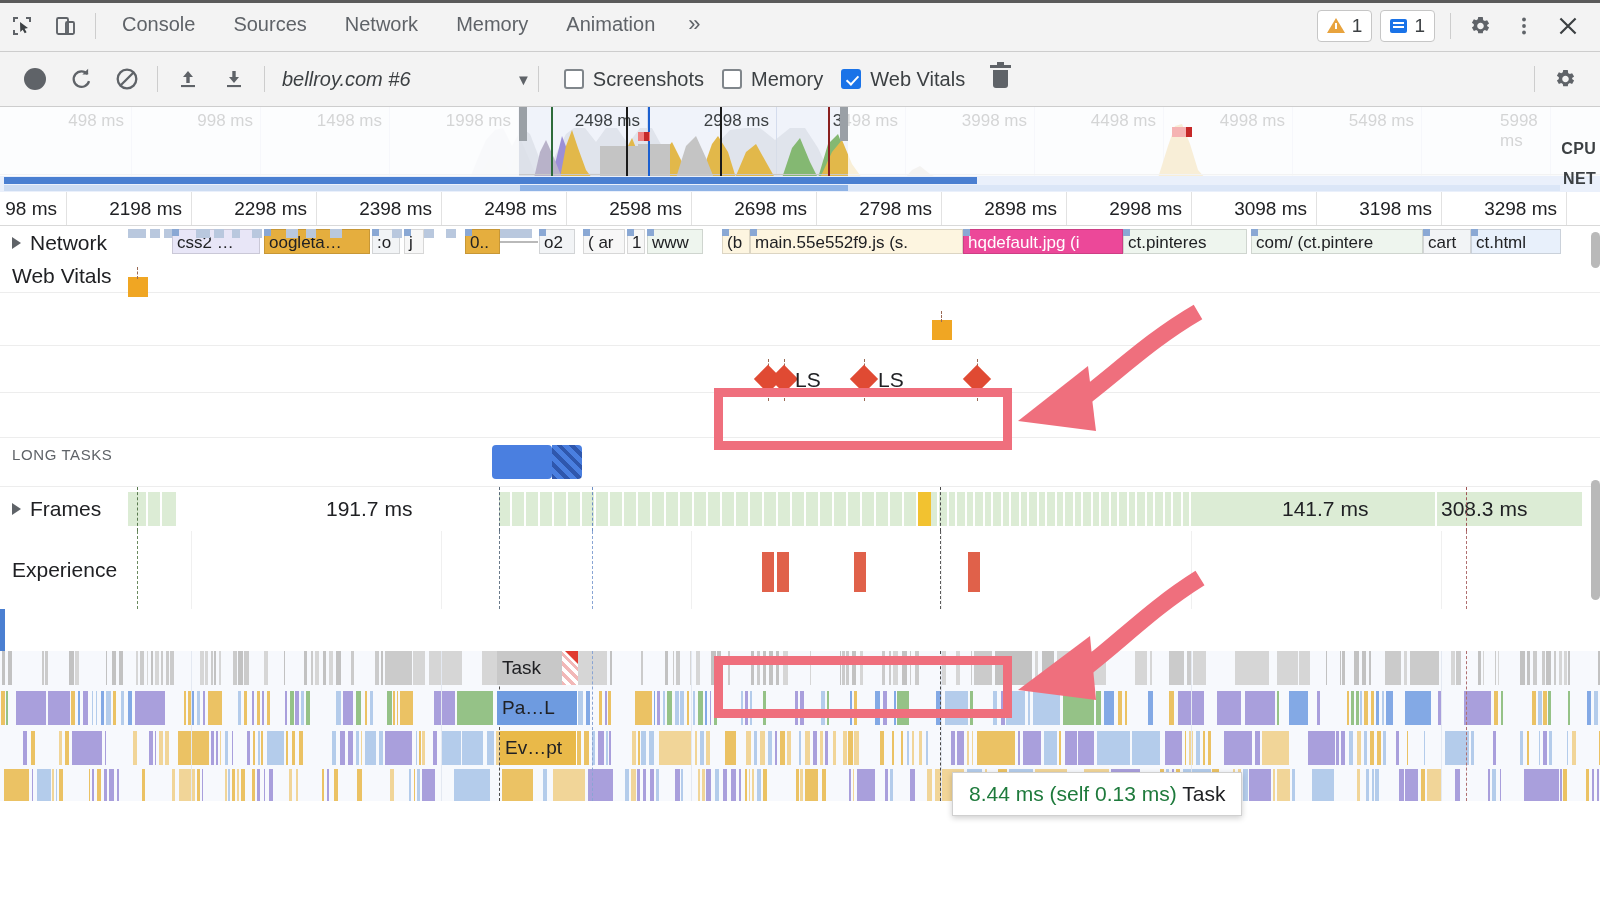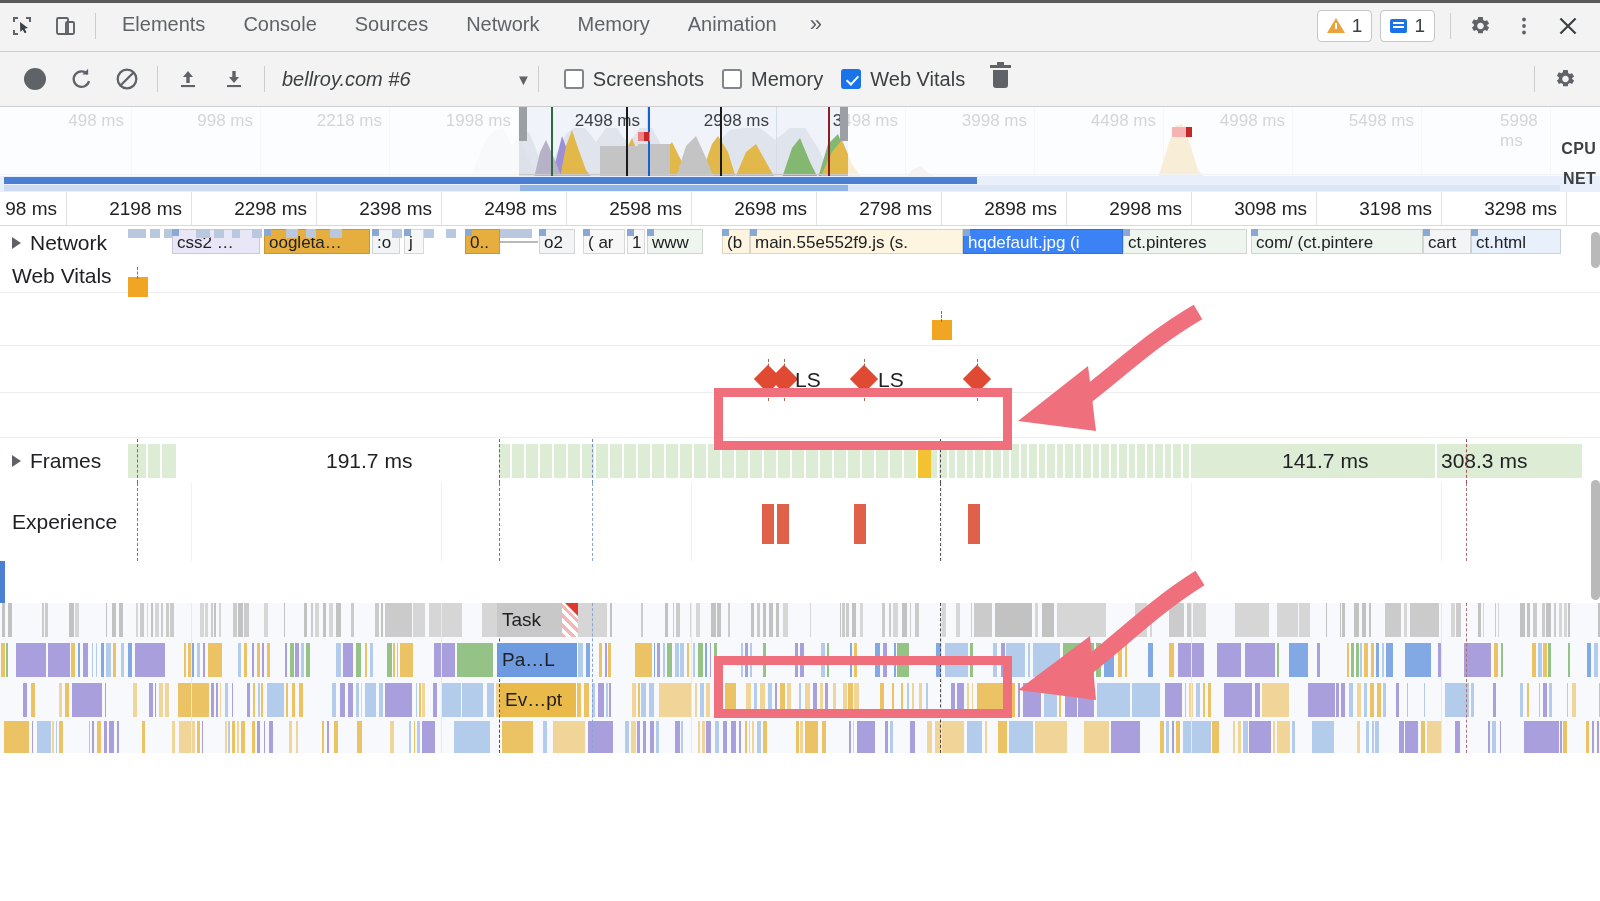--- a/index.html
+++ b/index.html
@@ -171,21 +171,20 @@
         </svg>
     </div>
     <div class="tool-ic">
       <svg width="24" height="24" viewBox="0 0 24 24">
           <rect x="3" y="4" width="11" height="16" rx="1.4" fill="none" stroke="#5f6368" stroke-width="1.9"></rect>
           <rect x="12" y="8" width="8" height="12" rx="1.2" fill="none" stroke="#5f6368" stroke-width="1.9"></rect>
         </svg>
     </div>
     <div class="vsep"></div>
     <div class="tabs">
-      <div class="tab">Elements</div>
       <div class="tab">Console</div>
       <div class="tab">Sources</div>
       <div class="tab">Network</div>
       <div class="tab">Memory</div>
       <div class="tab">Animation</div>
       <div class="tab more">»</div>
     </div>
     <div class="tabbar-right">
       <div class="badge">
         <span class="warn-tri"></span>
@@ -274,21 +273,21 @@
       </div>
     </div>
   </div>
 
   <div class="overview">
     <div class="ov-tick" style="left:131px"></div>
       <div class="ov-lbl" style="left:131px">498 ms</div>
     <div class="ov-tick" style="left:260px"></div>
       <div class="ov-lbl" style="left:260px">998 ms</div>
     <div class="ov-tick" style="left:389px"></div>
-      <div class="ov-lbl" style="left:389px">2218 ms</div>
+      <div class="ov-lbl" style="left:389px">1498 ms</div>
     <div class="ov-tick" style="left:518px"></div>
       <div class="ov-lbl" style="left:518px">1998 ms</div>
     <div class="ov-tick" style="left:647px"></div>
       <div class="ov-lbl" style="left:647px">2498 ms</div>
     <div class="ov-tick" style="left:776px"></div>
       <div class="ov-lbl" style="left:776px">2998 ms</div>
     <div class="ov-tick" style="left:905px"></div>
       <div class="ov-lbl" style="left:905px">3498 ms</div>
     <div class="ov-tick" style="left:1034px"></div>
       <div class="ov-lbl" style="left:1034px">3998 ms</div>
@@ -400,21 +399,21 @@
           <div class="nchip" style="left: 583px; width: 42px; background: rgb(247, 247, 247);">( ar</div>
           <div style="position: absolute; top: 3px; height: 7px; width: 7px; background: rgb(138, 168, 212); left: 583px;"></div>
           <div class="nchip" style="left: 627px; width: 18px; background: rgb(247, 247, 247);">1</div>
           <div style="position: absolute; top: 3px; height: 7px; width: 7px; background: rgb(138, 168, 212); left: 627px;"></div>
           <div class="nchip" style="left: 647px; width: 56px; background: rgb(238, 245, 238);">www</div>
           <div style="position: absolute; top: 3px; height: 7px; width: 7px; background: rgb(138, 168, 212); left: 647px;"></div>
           <div class="nchip" style="left: 722px; width: 28px; background: rgb(253, 245, 224);">(b</div>
           <div style="position: absolute; top: 3px; height: 7px; width: 7px; background: rgb(138, 168, 212); left: 722px;"></div>
           <div class="nchip" style="left: 750px; width: 213px; background: rgb(253, 245, 224);">main.55e552f9.js (s.</div>
           <div style="position: absolute; top: 3px; height: 7px; width: 7px; background: rgb(138, 168, 212); left: 750px;"></div>
-          <div class="nchip" style="left: 963px; width: 160px; background: #3b82f6; color: rgb(255, 255, 255);">hqdefault.jpg (i</div>
+          <div class="nchip" style="left: 963px; width: 160px; background: #ec4899; color: rgb(255, 255, 255);">hqdefault.jpg (i</div>
           <div style="position: absolute; top: 3px; height: 7px; width: 7px; background: rgb(138, 168, 212); left: 963px;"></div>
           <div class="nchip" style="left: 1123px; width: 124px; background: rgb(238, 245, 238);">ct.pinteres</div>
           <div style="position: absolute; top: 3px; height: 7px; width: 7px; background: rgb(138, 168, 212); left: 1123px;"></div>
           <div class="nchip" style="left: 1251px; width: 172px; background: rgb(238, 245, 238);">com/ (ct.pintere</div>
           <div style="position: absolute; top: 3px; height: 7px; width: 7px; background: rgb(138, 168, 212); left: 1251px;"></div>
           <div class="nchip" style="left: 1423px; width: 48px; background: rgb(242, 244, 246);">cart</div>
           <div style="position: absolute; top: 3px; height: 7px; width: 7px; background: rgb(138, 168, 212); left: 1423px;"></div>
           <div class="nchip" style="left: 1471px; width: 90px; background: rgb(232, 240, 251);">ct.html</div>
           <div style="position: absolute; top: 3px; height: 7px; width: 7px; background: rgb(138, 168, 212); left: 1471px;"></div>
           <div class="nstub" style="left: 128px; width: 18px; background: rgb(185, 200, 222);"></div>
@@ -459,20 +458,26 @@
       <div class="diamond" style="left:854px;top:110px"></div>
       <div class="diamond" style="left:967px;top:110px"></div>
       <div class="d-stem" style="left:768px;top:130px;height:12px"></div>
       <div class="d-stem" style="left:784px;top:130px;height:12px"></div>
       <div class="d-stem" style="left:864px;top:130px;height:12px"></div>
       <div class="d-stem" style="left:977px;top:130px;height:12px"></div>
       <div class="wv-lbl" style="left:795px;top:109px">LS</div>
       <div class="wv-lbl" style="left:878px;top:109px">LS</div>
     </div>
 
+    <div class="lt">
+      <div class="sm-cap">LONG TASKS</div>
+      <div class="ltbar" style="left:492px;width:60px"></div>
+      <div class="lthatch" style="left:552px;width:30px"></div>
+      <div class="wv-hline" style="top:47px"></div>
+    </div>
 
     <div class="frames">
       <div class="trk-title">
         <span class="arrow-t"></span>
         <span>Frames</span>
       </div>
       <div class="fseg" style="left:128px;width:18px"></div>
       <div class="fseg" style="left:148px;width:12px"></div>
       <div class="fseg" style="left:162px;width:14px"></div>
       <div class="fseg" style="left:320px;width:175px;background:#fff"></div>
@@ -1074,20 +1079,24 @@
 
       <div class="fcell" style="left:497px;width:80px;top:40px;background:#6e9be0;border-right:1px solid #fff">
         <span class="ftxt">Pa…L</span>
       </div>
       <div class="fcell" style="left:500px;width:76px;top:80px;background:#e9b949;border-right:1px solid #fff">
         <span class="ftxt">Ev…pt</span>
       </div>
     </div>
   </div>
 
+  <div class="tooltip" style="left:952px;top:772px">
+    <span class="tt-green">8.44 ms (self 0.13 ms)</span>
+    <span class="tt-dark">Task</span>
+  </div>
 
   <div class="hl-box" style="left:714px;top:388px;width:298px;height:62px"></div>
   <div class="hl-box" style="left:714px;top:656px;width:298px;height:62px"></div>
 
   <svg class="ann-arrow" style="left:1000px;top:300px;width:220px;height:145px" viewBox="0 0 220 145">
     <path d="M198 12 C150 40, 120 70, 78 102" stroke="#ef6f7d" stroke-width="17" fill="none" stroke-linecap="butt"></path>
     <path d="M88 66 L18 121 L96 131 Z" fill="#ef6f7d"></path>
   </svg>
   <svg class="ann-arrow" style="left:1000px;top:566px;width:220px;height:148px" viewBox="0 0 220 148">
     <path d="M200 12 C152 42, 122 74, 80 106" stroke="#ef6f7d" stroke-width="17" fill="none" stroke-linecap="butt"></path>

